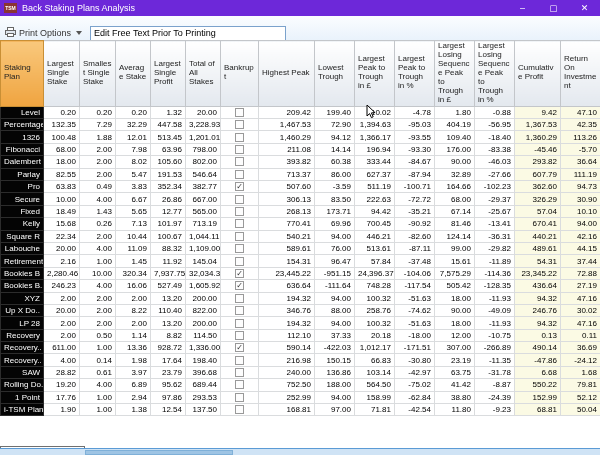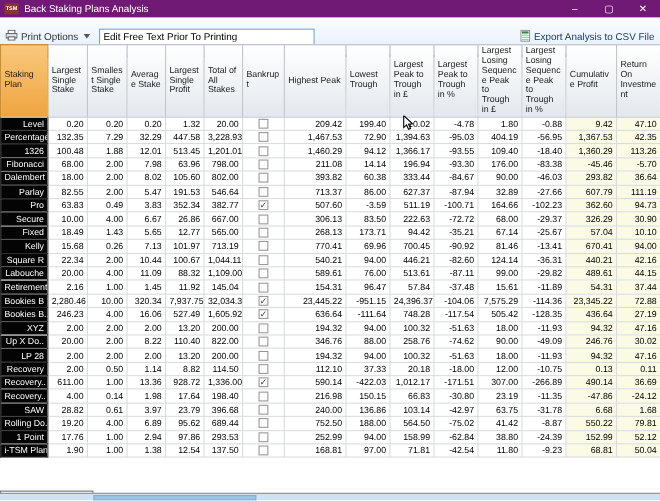--- a/index.html
+++ b/index.html
@@ -3,21 +3,21 @@
 <meta charset="utf-8">
 <style>
   * { box-sizing: border-box; }
   html,body { margin:0; padding:0; }
   body {
     width:600px; height:455px; position:relative; overflow:hidden;
     background:#ffffff; font-family:"Liberation Sans", sans-serif;
   }
   
   .titlebar {
-    height:16px; background:#701a75; display:flex; align-items:center;
+    height:16px; background:#6d28d9; display:flex; align-items:center;
     color:#fff; font-size:9px;
   }
   .tsm-icon {
     width:13px; height:10px; background:#8a3434; color:#fff; font-size:5px;
     font-weight:bold; display:flex; align-items:center; justify-content:center;
     margin:0 5px 0 4px; letter-spacing:0;
   }
   .win-title { font-size:9px; }
   .win-controls { margin-left:auto; display:flex; height:16px; }
   .win-btn {
@@ -101,32 +101,20 @@
       <svg width="11" height="10" viewBox="0 0 11 10">
         <rect x="2.5" y="0.5" width="6" height="3" fill="#fff" stroke="#666"></rect>
         <rect x="0.5" y="3.5" width="10" height="4" fill="#dfe6ee" stroke="#666"></rect>
         <rect x="2.5" y="6.5" width="6" height="3" fill="#fff" stroke="#666"></rect>
       </svg>
     </span>
     <span>Print Options</span>
     <span class="caret"></span>
   </div>
   <input class="freetext-input" type="text" value="Edit Free Text Prior To Printing" style="">
-  <div class="export-btn">
-    <span>
-      <svg width="9" height="11" viewBox="0 0 9 11">
-        <rect x="0.5" y="0.5" width="8" height="10" fill="#fff" stroke="#888"></rect>
-        <rect x="1.5" y="1.5" width="6" height="2" fill="#2e8b4a"></rect>
-        <rect x="1.5" y="4.5" width="6" height="1" fill="#8fc9a3"></rect>
-        <rect x="1.5" y="6.5" width="6" height="1" fill="#8fc9a3"></rect>
-        <rect x="1.5" y="8.5" width="6" height="1" fill="#8fc9a3"></rect>
-      </svg>
-    </span>
-    <span>Export Analysis to CSV File</span>
-  </div>
 </div>
 
 <div class="grid-wrap">
   <table>
     <thead>
         <tr id="header-row">
           <th class="corner" style="width: 43px;">Staking Plan</th>
           <th style="width: 36px;">Largest Single Stake</th>
           <th style="width: 36px;">Smallest Single Stake</th>
           <th style="width: 35px;">Average Stake</th>

